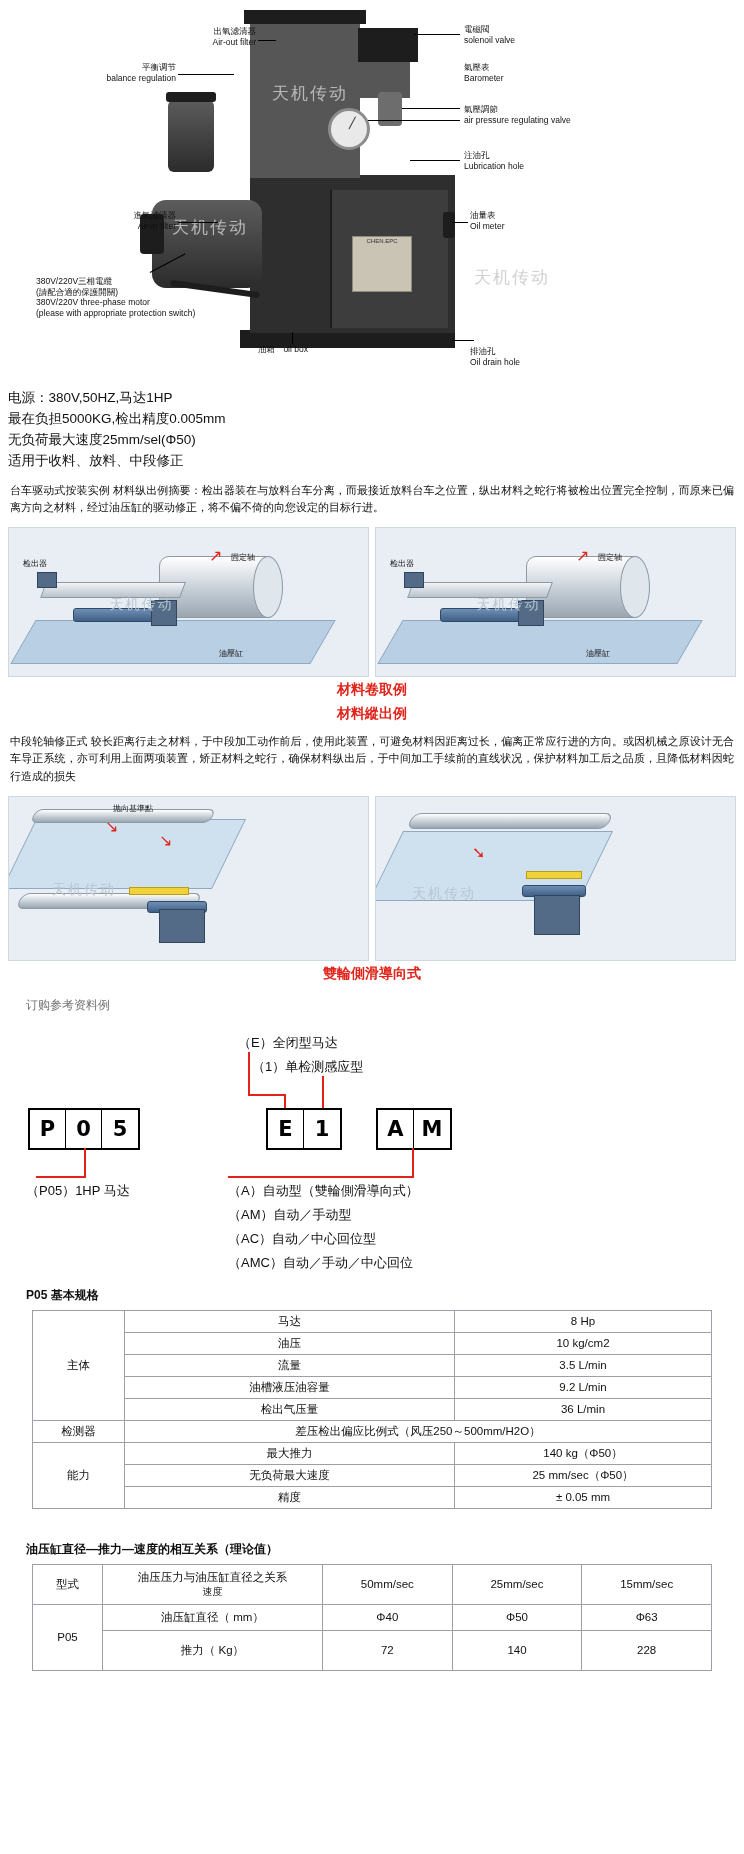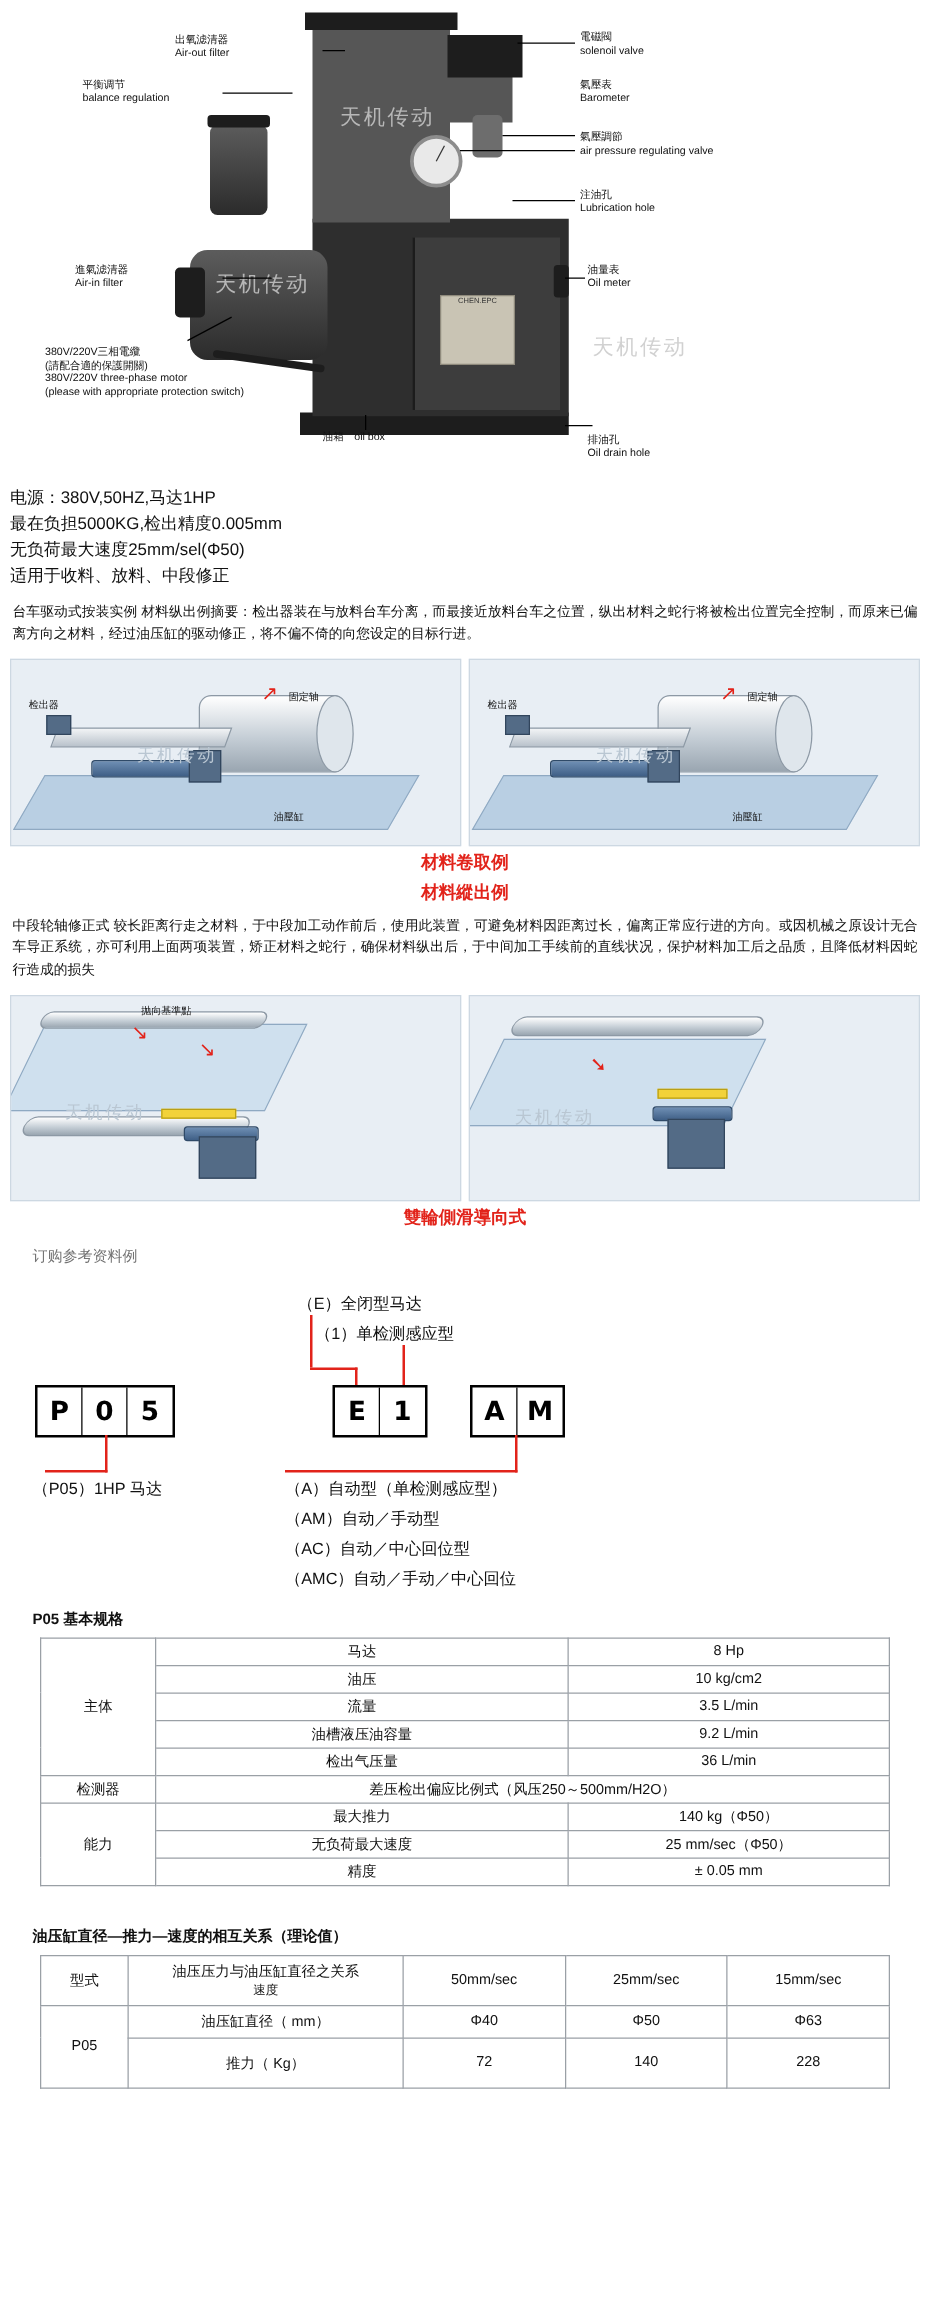--- a/index.html
+++ b/index.html
@@ -31,21 +31,21 @@
     pointer-events:none;
   }
   .hero-callout {
     position:absolute;
     font-size:8.5px;
     line-height:1.25;
     color:#111;
     white-space:nowrap;
   }
   .hero-callout.r { text-align:left; }
-  .hero-callout.l { }
+  .hero-callout.l { text-align:right; }
   .leader { position:absolute; background:#000; height:1px; }
   .leader.v { width:1px; height:auto; }
 
   
   .mach { position:absolute; }
   .mbody { background:#2e2e2e; }
   .mbody2 { background:#3d3d3d; }
   .mbody3 { background:#565656; }
   .mlight { background:#6d6d6d; }
   .mdark { background:#1d1d1d; }
@@ -419,21 +419,21 @@
       <div class="cell">A</div>
       <div class="cell">M</div>
     </div>
 
     <div class="redline" style="left:84px;top:128px;width:2px;height:30px;"></div>
     <div class="redline" style="left:36px;top:156px;width:50px;height:2px;"></div>
     <div class="redline" style="left:412px;top:128px;width:2px;height:30px;"></div>
     <div class="redline" style="left:228px;top:156px;width:186px;height:2px;"></div>
 
     <div class="code-note" style="left:26px;top:162px;">（P05）1HP 马达</div>
-    <div class="code-note" style="left:228px;top:162px;">（A）自动型（单检测感应型）</div>
+    <div class="code-note" style="left:228px;top:162px;">（A）自动型（雙輪側滑導向式）</div>
     <div class="code-note" style="left:228px;top:186px;">（AM）自动／手动型</div>
     <div class="code-note" style="left:228px;top:210px;">（AC）自动／中心回位型</div>
     <div class="code-note" style="left:228px;top:234px;">（AMC）自动／手动／中心回位</div>
   </div>
 
   <div class="spacer"></div>
 
   <div class="tbl-title">P05 基本规格</div>
 
   <table class="spec">

